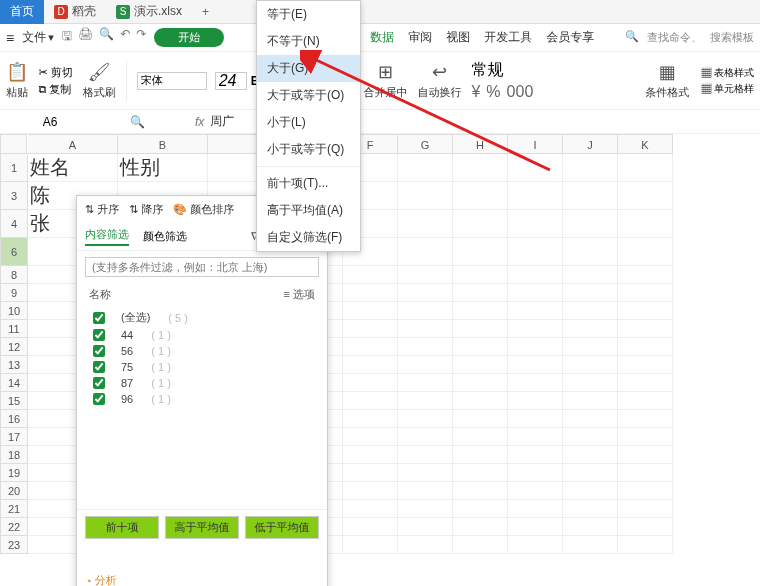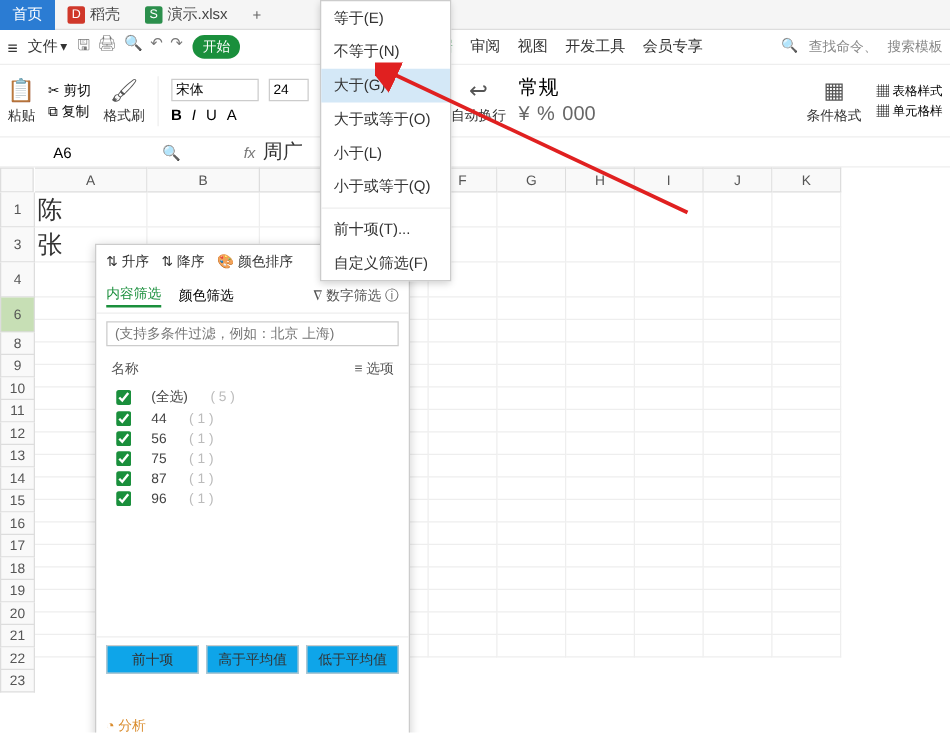--- a/index.html
+++ b/index.html
@@ -7,39 +7,39 @@
   .tabs { height: 24px; background: #f5f5f5; display: flex; align-items: center; border-bottom: 1px solid #ddd; }
   .tab { height: 24px; padding: 0 10px; display: flex; align-items: center; gap: 4px; font-size: 12px; color: #444; }
   .tab.active { background: #2b7cd3; color: #fff; }
   .tab .ico { width: 14px; height: 14px; display: inline-flex; align-items: center; justify-content: center; font-size: 10px; border-radius: 2px; }
   .tab .ico.red { background: #d0382a; color: #fff; }
   .tab .ico.green { background: #2b8f4c; color: #fff; }
   .plus { padding: 0 10px; color: #666; }
   .ribbon1 { height: 28px; display: flex; align-items: center; padding: 0 6px; gap: 8px; color: #333; border-bottom: 1px solid #eee; }
   .ribbon1 .menu { display: flex; gap: 14px; margin-left: 100px; }
   .ribbon1 .menu span.active { color: #1a8f3c; }
-  .ribbon1 .start { background: #1a8f3c; color: #fff; border-radius: 10px; padding: 2px 8px; font-size: 11px; }
+  .ribbon1 .start { background: #1a8f3c; color: #fff; border-radius: 10px; padding: 2px 24px; font-size: 11px; }
   .ribbon1 .search-area { margin-left: auto; display: flex; gap: 8px; color: #888; font-size: 11px; }
   .ribbon1 .ham { font-size: 14px; }
   .ribbon2 { height: 58px; display: flex; align-items: center; padding: 0 6px; gap: 10px; border-bottom: 1px solid #eee; }
   .rbtn { display: flex; flex-direction: column; align-items: center; font-size: 11px; color: #333; gap: 2px; }
   .rbtn .ri { font-size: 18px; color: #555; }
   .vsep { width: 1px; height: 40px; background: #eee; }
-  .font-group { display: flex; flex-direction: column; gap: 4px; }
+  .font-group { display: flex; flex-direction: row; gap: 4px; }
   .font-row { display: flex; align-items: center; gap: 8px; }
   .font-row input { border: 1px solid #ccc; width: 70px; height: 18px; font-size: 11px; padding: 0 3px; }
-  .font-row .size { border: 1px solid #ccc; width: 32px; height: 18px; font-size: 11px; padding: 0 3px; }
+  .font-row .size { border: 1px solid #ccc; width: 32px; height: 18px; font-size: 16px; padding: 0 3px; font-style: italic; }
   .font-row .b { font-weight: bold; }
   .font-row .i { font-style: italic; }
   .right-group { margin-left: auto; display: flex; gap: 12px; align-items: center; }
   .right-group .rbtn { font-size: 11px; }
   .namebox { height: 24px; display: flex; align-items: center; border-bottom: 1px solid #eee; }
   .namebox input.nb { width: 100px; border: none; text-align: center; font-size: 12px; height: 20px; }
   .namebox .fx { margin-left: 50px; color: #777; font-style: italic; }
-  .namebox input.fb { border: none; margin-left: 6px; font-size: 16px; height: 20px; width: 80px; color: #333; }
+  .namebox input.fb { border: none; margin-left: 6px; font-size: 12px; height: 20px; width: 80px; color: #333; }
   .rowhdrs { width: 28px; }
   .cellarea { flex: 1; }
   .colhdr { display: flex; height: 20px; }
   .colhdr .ch { width: 55px; border: 1px solid #ddd; border-left: none; text-align: center; font-size: 11px; color: #555; line-height: 20px; background: #f9f9f9; }
   .colhdr .ch:first-child { width: 90px; }
   .colhdr .ch.b { width: 90px; }
   .rowhdrs .rh { height: 18px; border: 1px solid #ddd; border-top: none; text-align: center; font-size: 11px; color: #555; background: #f9f9f9; line-height: 18px; }
   .rowhdrs .rh.big { height: 28px; line-height: 28px; }
   .rowhdrs .rh.sel { background: #c7dfb5; }
   .datarow { display: flex; height: 18px; }
@@ -59,21 +59,21 @@
   .filter-panel .fp-tabs .t.active { color: #1a8f3c; border-bottom: 2px solid #1a8f3c; padding-bottom: 2px; }
   .filter-panel .fp-tabs .numf { margin-left: auto; color: #555; }
   .filter-panel .fp-search { padding: 6px 8px; }
   .filter-panel .fp-search input { width: 100%; border: 1px solid #ccc; padding: 3px 6px; font-size: 11px; color: #999; }
   .filter-panel .fp-header { display: flex; padding: 4px 12px; font-size: 11px; color: #555; }
   .filter-panel .fp-header .opt { margin-left: auto; }
   .filter-panel .fp-list { padding: 2px 16px; font-size: 11px; color: #444; }
   .filter-panel .fp-list label { display: flex; align-items: center; gap: 16px; padding: 2px 0; }
   .filter-panel .fp-list .cnt { color: #bbb; margin-left: 2px; }
   .filter-panel .fp-buttons1 { display: flex; gap: 6px; padding: 6px 8px; border-top: 1px solid #eee; margin-top: 100px; }
-  .filter-panel .fp-buttons1 button { flex: 1; border: 1px solid #ccc; background: #0ea5e9; padding: 3px 0; font-size: 11px; color: #333; }
+  .filter-panel .fp-buttons1 button { flex: 1; border: 1px solid #ccc; background: #84cc16; padding: 3px 0; font-size: 11px; color: #333; }
   .filter-panel .fp-bottom { display: flex; gap: 6px; padding: 6px 8px; align-items: center; }
   .filter-panel .fp-bottom .an { color: #d98b2b; font-size: 11px; display: flex; align-items: center; gap: 3px; }
   .filter-panel .fp-bottom button { border: 1px solid #ccc; background: #fafafa; padding: 3px 24px; font-size: 11px; color: #333; margin-top: 36px; }
   .filter-panel .fp-bottom .spacer { flex: 1; }
   .arrow { position: absolute; left: 300px; top: 50px; z-index: 60; pointer-events: none; }
   .ico-small { font-size: 11px; }
   .ribbon1 .file { display: flex; align-items: center; gap: 2px; }
   .ribbon1 .icorow { display: flex; gap: 6px; color: #777; }
   .namebox .mag { margin-left: 30px; color: #888; }
   .corner { width: 27px; height: 20px; border: 1px solid #ddd; background: #f9f9f9; }
@@ -233,20 +233,32 @@
       <div class="ch" style="width:80px"></div>
       <div class="ch">E</div>
       <div class="ch">F</div>
       <div class="ch">G</div>
       <div class="ch">H</div>
       <div class="ch">I</div>
       <div class="ch">J</div>
       <div class="ch">K</div>
     </div>
     <div class="datarow big">
+        <div class="cell a">姓名</div>
+        <div class="cell b">性别</div>
+        <div class="cell" style="width:80px"></div>
+        <div class="cell"></div>
+        <div class="cell"></div>
+        <div class="cell"></div>
+        <div class="cell"></div>
+        <div class="cell"></div>
+        <div class="cell"></div>
+        <div class="cell"></div>
+      </div>
+    <div class="datarow big">
         <div class="cell a">陈</div>
         <div class="cell b"></div>
         <div class="cell" style="width:80px"></div>
         <div class="cell"></div>
         <div class="cell"></div>
         <div class="cell"></div>
         <div class="cell"></div>
         <div class="cell"></div>
         <div class="cell"></div>
         <div class="cell"></div>
@@ -473,20 +485,21 @@
 
 <div class="context-menu">
   <div class="mi">等于(E)</div>
   <div class="mi">不等于(N)</div>
   <div class="mi hl">大于(G)</div>
   <div class="mi">大于或等于(O)</div>
   <div class="mi">小于(L)</div>
   <div class="mi">小于或等于(Q)</div>
   <div class="sep"></div>
   <div class="mi">前十项(T)...</div>
+  <div class="mi">高于平均值(A)</div>
   <div class="mi">自定义筛选(F)</div>
 </div>
 
 <div class="filter-panel">
   <div class="fp-top">
     <span>⇅ <span>升序</span></span>
     <span>⇅ <span>降序</span></span>
     <span>🎨 <span>颜色排序</span></span>
     <span class="sw"></span>
   </div>

